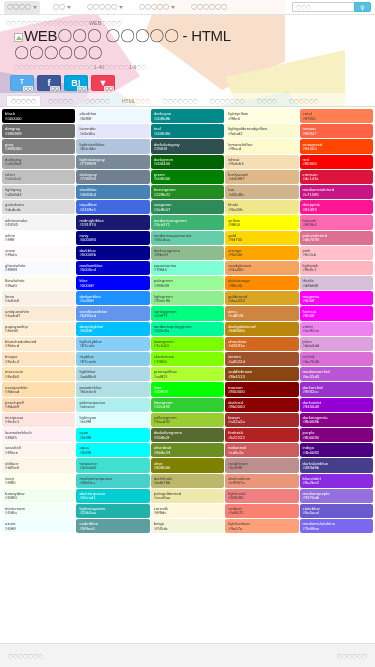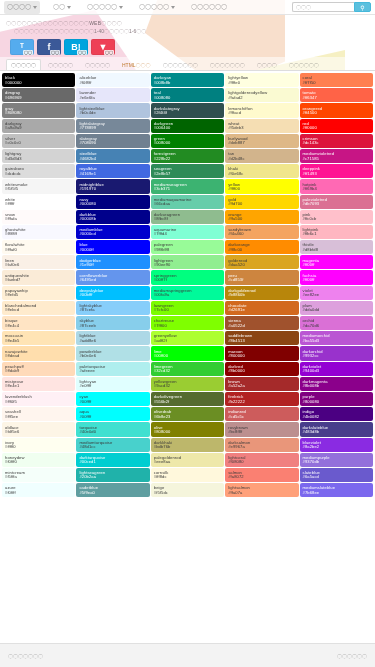--- a/index.html
+++ b/index.html
@@ -161,20 +161,24 @@
   <div class="search-wrap">
     <input class="search-input" type="text" placeholder="〇〇〇" style="">
     <div class="search-btn">
       <span>⚲</span>
     </div>
   </div>
 </div>
 
 <div class="header">
   <div class="breadcrumb">〇〇〇〇〇〇〇〇〇〇〇〇〇〇〇〇WEB〇〇〇〇</div>
+  <h1 class="page-title">
+    <span class="broken-img"></span><span>WEB〇〇〇 〇〇〇〇〇 - HTML</span><br>
+    <span>〇〇〇〇〇〇</span>
+  </h1>
   <div class="subline">〇〇〇〇〇〇〇〇〇〇〇〇〇〇〇〇1-40〇〇〇〇〇1-6〇〇</div>
 </div>
 
 <div class="social">
     <div class="sbtn" style="background: rgb(85, 172, 238);">
       <span class="glyph">ᵀ</span>
       <span class="cnt">〇〇</span>
     </div>
     <div class="sbtn" style="background: rgb(59, 89, 152);">
       <span class="glyph">f</span>

